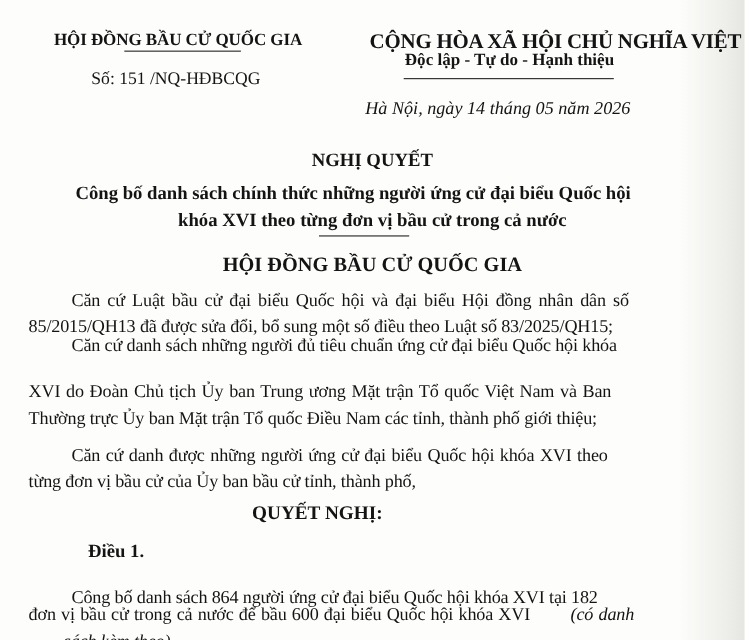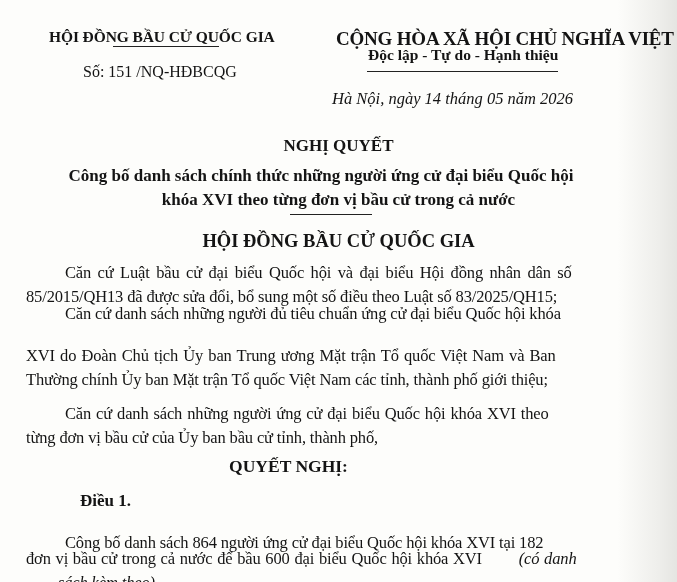--- a/index.html
+++ b/index.html
@@ -70,23 +70,23 @@
 <div id="res-subtitle-2" class="abs center">khóa XVI theo từng đơn vị bầu cử trong cả nước</div>
 <div id="subtitle-rule" class="rule"></div>
 
 <div id="council-heading" class="abs center">HỘI ĐỒNG BẦU CỬ QUỐC GIA</div>
 
 <div id="p1-l1" class="abs para">Căn cứ Luật bầu cử đại biểu Quốc hội và đại biểu Hội đồng nhân dân số</div>
 <div id="p1-l2" class="abs para">85/2015/QH13 đã được sửa đổi, bổ sung một số điều theo Luật số 83/2025/QH15;</div>
 
 <div id="p2-l1" class="abs para">Căn cứ danh sách những người đủ tiêu chuẩn ứng cử đại biểu Quốc hội khóa</div>
 <div id="p2-l2" class="abs para">XVI do Đoàn Chủ tịch Ủy ban Trung ương Mặt trận Tổ quốc Việt Nam và Ban</div>
-<div id="p2-l3" class="abs para">Thường chính Ủy ban Mặt trận Tổ quốc Việt Nam các tỉnh, thành phố giới thiệu;</div>
+<div id="p2-l3" class="abs para">Thường trực Ủy ban Mặt trận Tổ quốc Điều Nam các tỉnh, thành phố giới thiệu;</div>
 
-<div id="p3-l1" class="abs para">Căn cứ danh sách những người ứng cử đại biểu Quốc hội khóa XVI theo</div>
+<div id="p3-l1" class="abs para">Căn cứ danh được những người ứng cử đại biểu Quốc hội khóa XVI theo</div>
 <div id="p3-l2" class="abs para">từng đơn vị bầu cử của Ủy ban bầu cử tỉnh, thành phố,</div>
 
 <div id="decision-heading" class="abs center">QUYẾT NGHỊ:</div>
 
 <div id="article-1" class="abs">Điều 1.</div>
 <div id="a1-l1" class="abs para">Công bố danh sách 864 người ứng cử đại biểu Quốc hội khóa XVI tại 182</div>
 <div id="a1-l2" class="abs para"><span>đơn vị bầu cử trong cả nước để bầu 600 đại biểu Quốc hội khóa XVI </span><span class="ital">(có danh</span></div>
 <div id="a1-l3" class="abs para"><span class="ital">sách kèm theo)</span><span>.</span></div>
 
 </body></html>

